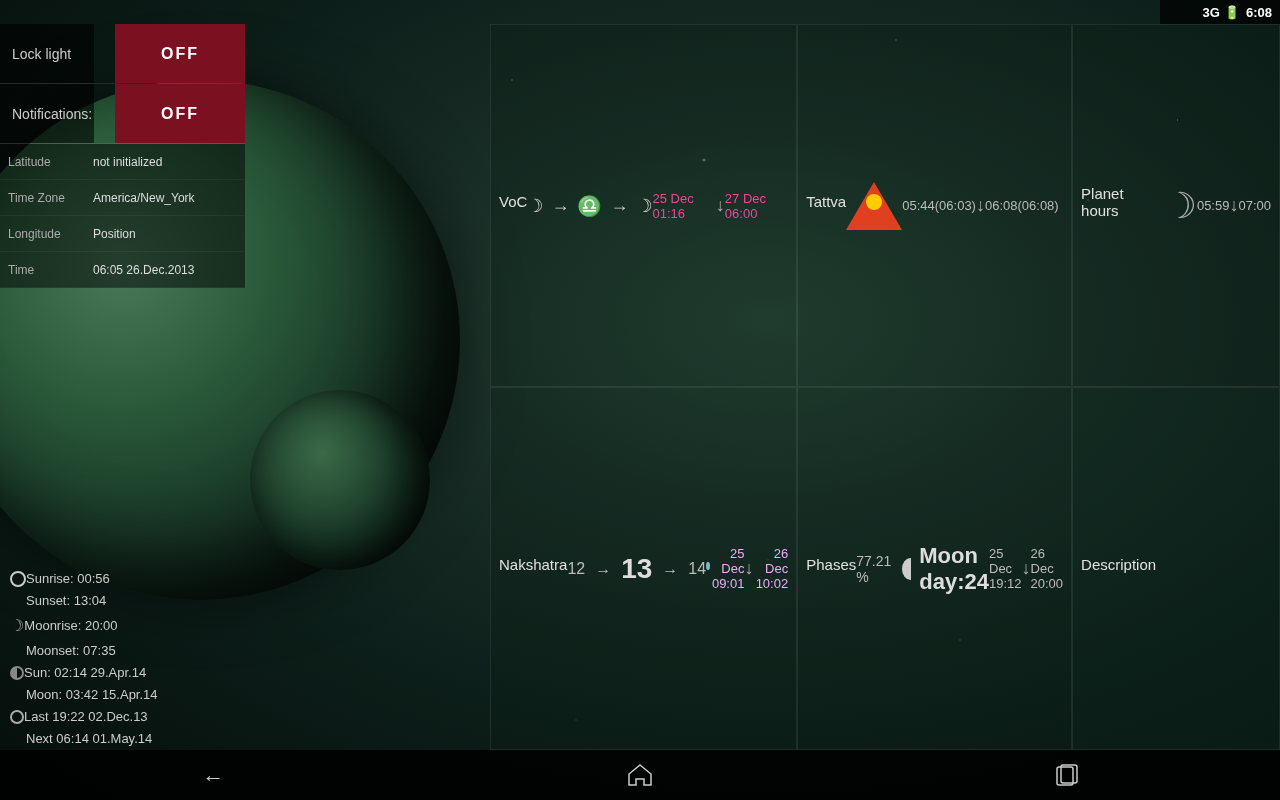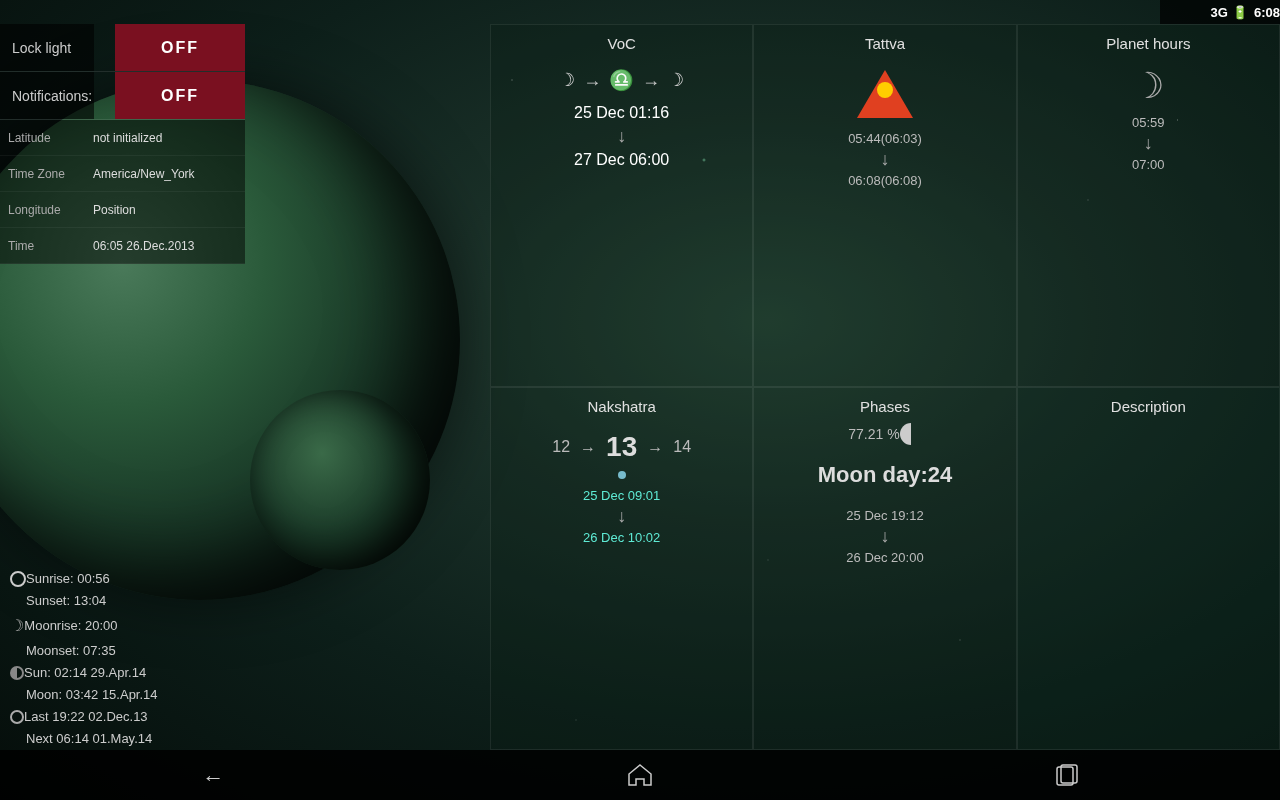--- a/index.html
+++ b/index.html
@@ -68,21 +68,21 @@
     .status-bar {
       position: absolute;
       top: 0;
       right: 0;
       width: 120px;
       height: 24px;
       background: rgba(0,0,0,0.7);
       display: flex;
       align-items: center;
       justify-content: flex-end;
-      padding-right: 0;
+      padding-right: 8px;
       gap: 5px;
       z-index: 100;
     }
     .status-bar-text {
       color: white;
       font-size: 13px;
       font-weight: bold;
     }
 
     
@@ -90,21 +90,21 @@
       position: absolute;
       top: 24px;
       left: 0;
       width: 245px;
       z-index: 10;
     }
 
     .toggle-row {
       display: flex;
       align-items: flex-start;
-      height: 48px;
+      height: 60px;
       border-bottom: 1px solid rgba(255,255,255,0.1);
     }
     .toggle-label {
       flex: 1;
       color: #ccc;
       font-size: 14px;
       padding-left: 12px;
       background: rgba(0,0,0,0.6);
       height: 100%;
       display: flex;
@@ -198,21 +198,21 @@
       display: grid;
       grid-template-columns: 1fr 1fr 1fr;
       grid-template-rows: 1fr 1fr;
       z-index: 5;
     }
 
     .grid-cell {
       border: 1px solid rgba(255,255,255,0.08);
       background: rgba(10,30,20,0.3);
       display: flex;
-      flex-direction: column;
+      flex-direction: row;
       align-items: center;
       padding: 10px 8px;
       position: relative;
       color: #ddd;
     }
 
     .cell-title {
       font-size: 15px;
       color: #e0e0e0;
       margin-bottom: 8px;
@@ -222,22 +222,22 @@
     
     .voc-signs {
       display: flex;
       align-items: center;
       gap: 8px;
       font-size: 18px;
       margin: 8px 0;
       color: #ccc;
     }
     .voc-date {
-      font-size: 16px;
-      color: #ffffff;
+      font-size: 13px;
+      color: #ec4899;
       margin: 4px 0;
     }
     .arrow-down {
       font-size: 18px;
       color: #aaa;
     }
 
     
     .triangle-icon {
       width: 0;
@@ -292,28 +292,30 @@
       font-weight: bold;
     }
     .nakshatra-dot {
       width: 8px;
       height: 8px;
       border-radius: 50%;
       background: #7bc;
     }
     .nakshatra-date {
       font-size: 13px;
-      color: #5eead4;
+      color: #f0abfc;
       margin: 3px 0;
+      text-align: right;
     }
     .phases-pct {
       font-size: 14px;
       color: #bbb;
       display: flex;
       align-items: center;
+      gap: 6px;
     }
     .phases-moonday {
       font-size: 14px;
       color: #bbb;
       margin: 17px 0;
     }
     .phases-moonday span {
       font-size: 22px;
       color: #ddd;
       font-weight: bold;

